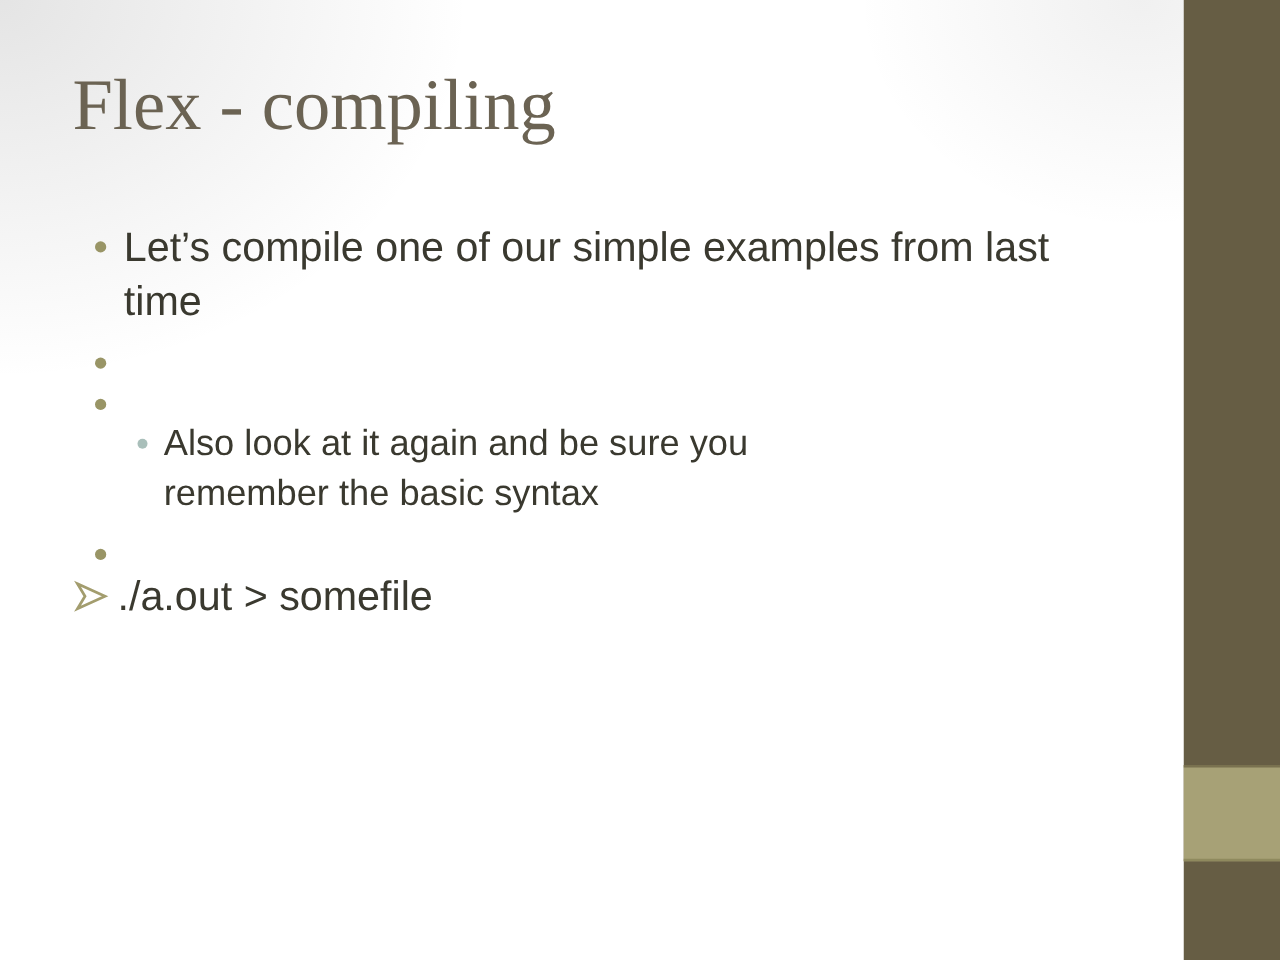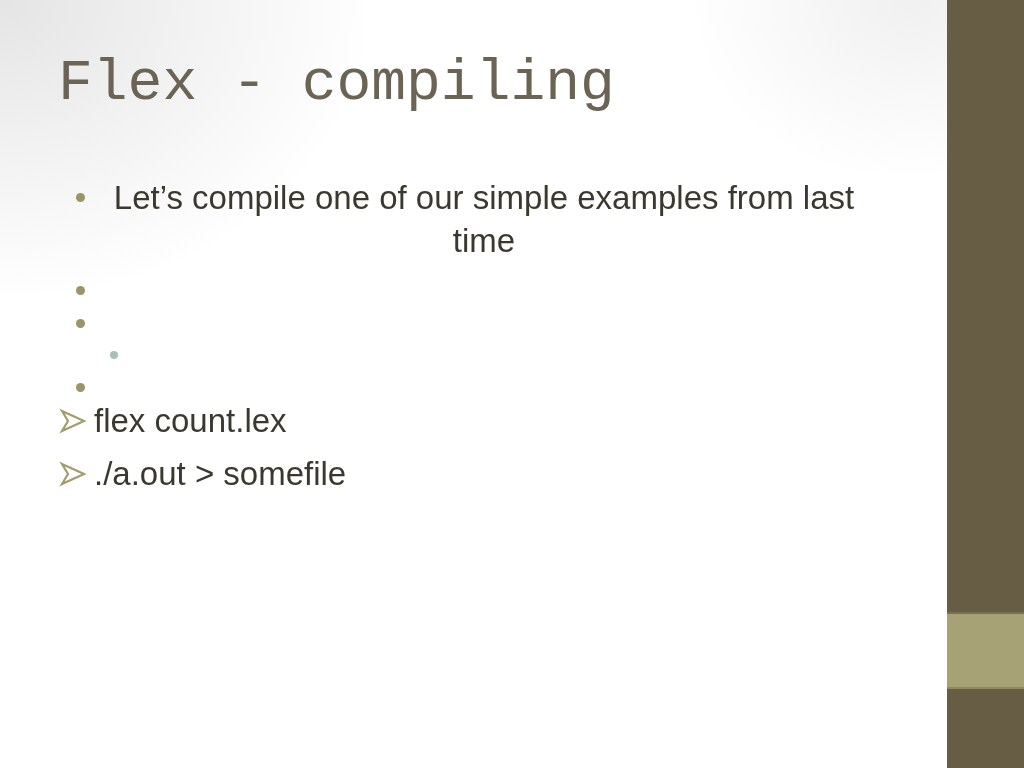--- a/index.html
+++ b/index.html
@@ -39,39 +39,38 @@
     border-bottom: 2px solid #8f8a5e;
     box-sizing: border-box;
   }
 
   
   .title {
     position: absolute;
     top: 48px;
     left: 58px;
     width: 860px;
-    font-family: Liberation Mono, monospace;
+    font-family: Liberation Serif, serif;
     font-size: 58px;
     line-height: 1.25;
     color: #6b6353;
     letter-spacing: 0px;
   }
 
   
   .content {
     position: absolute;
     top: 176px;
     left: 0;
     width: 947px;
   }
   .row {
     display: flex;
     align-items: flex-start;
     color: #3a392f;
-    text-align: center;
   }
   .row.b  { padding-left: 76px;  margin-bottom: 7px; }
   .row.sb { padding-left: 110px; margin-bottom: 7px; }
   .row.ar { padding-left: 58px;  margin-bottom: 10px; }
 
   .row.b .txt {
     font-size: 33px;
     line-height: 43px;
     max-width: 770px;
   }
@@ -126,32 +125,27 @@
     <div class="row b">
       <span class="dot1"></span>
     </div>
 
     <div class="row b">
       <span class="dot1"></span>
     </div>
 
     <div class="row sb">
       <span class="dot2"></span>
+      <span class="txt">Also look at it again and be sure you remember the basic syntax</span>
     </div>
 
     <div class="row b">
       <span class="dot1"></span>
     </div>
 
-    <div class="row ar">
-      <svg class="arrow" viewBox="0 0 30 30">
-        <polygon points="4,5 26,15 4,25 10,15" fill="#ffffff" stroke="#a39d6e" stroke-width="2.2" stroke-linejoin="miter"></polygon>
-      </svg>
-      <span class="txt">flex count.lex</span>
-    </div>
 
 
     <div class="row ar">
       <svg class="arrow" viewBox="0 0 30 30">
         <polygon points="4,5 26,15 4,25 10,15" fill="#ffffff" stroke="#a39d6e" stroke-width="2.2" stroke-linejoin="miter"></polygon>
       </svg>
       <span class="txt">./a.out &gt; somefile</span>
     </div>
 
   </div>

